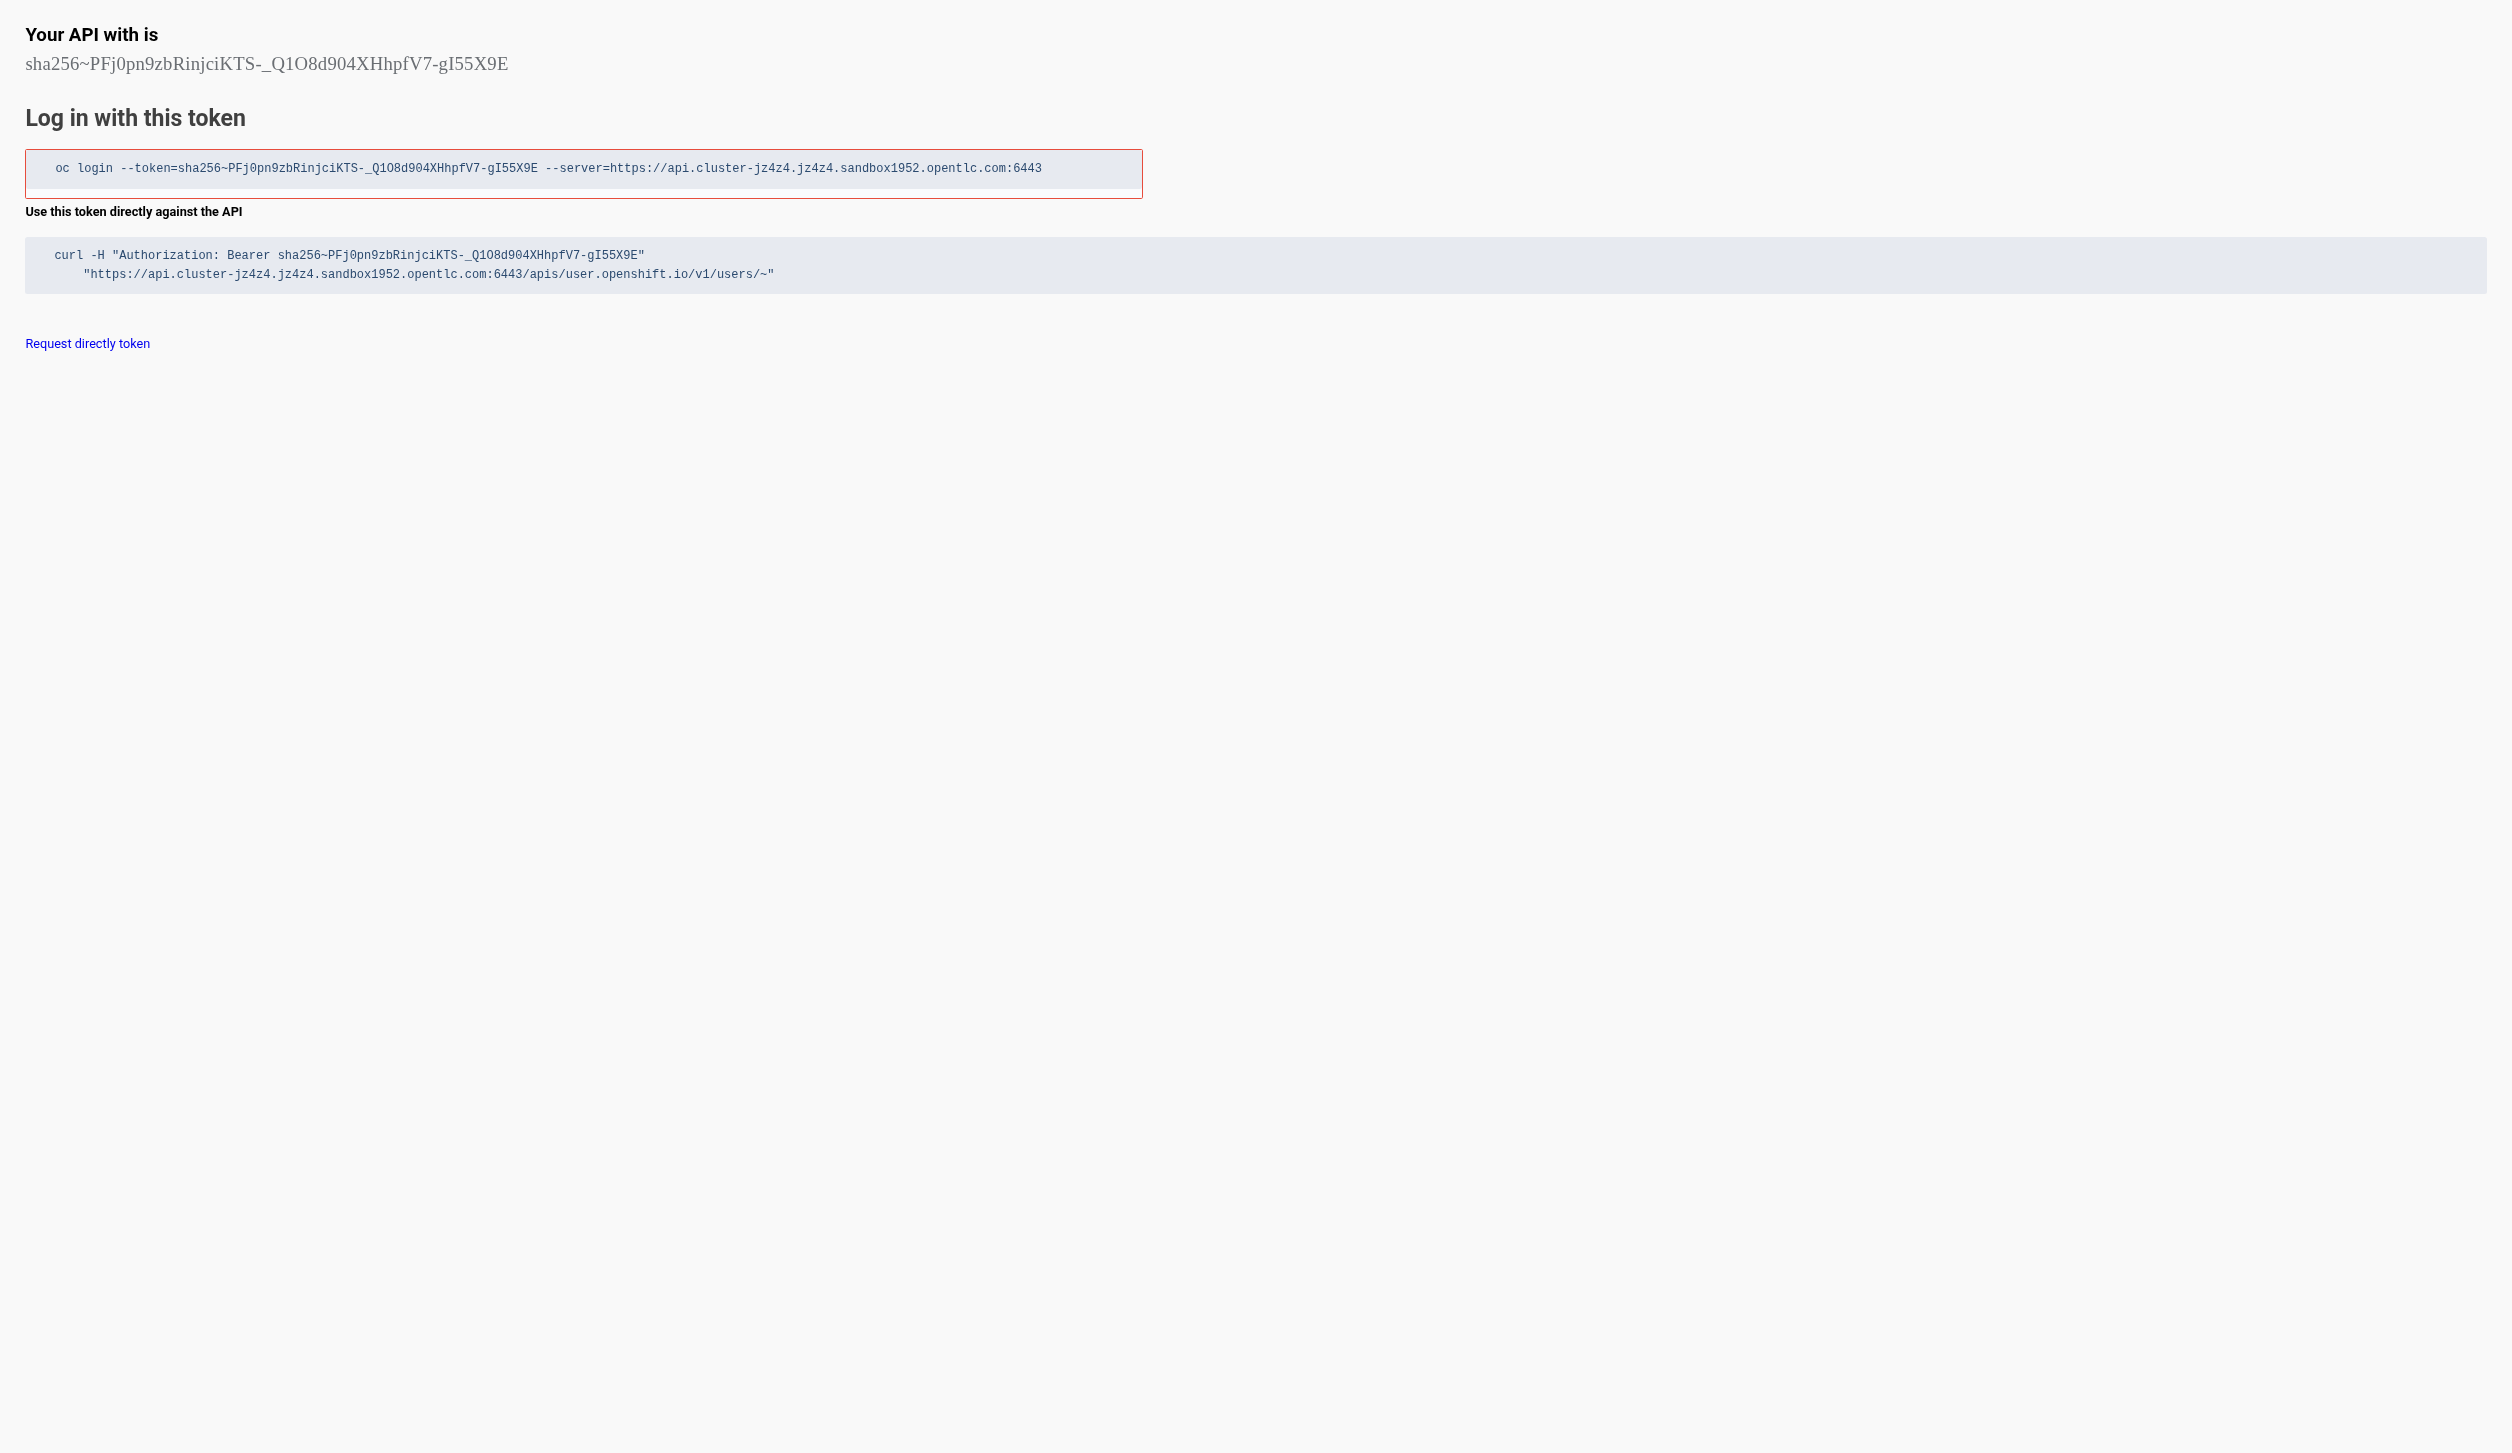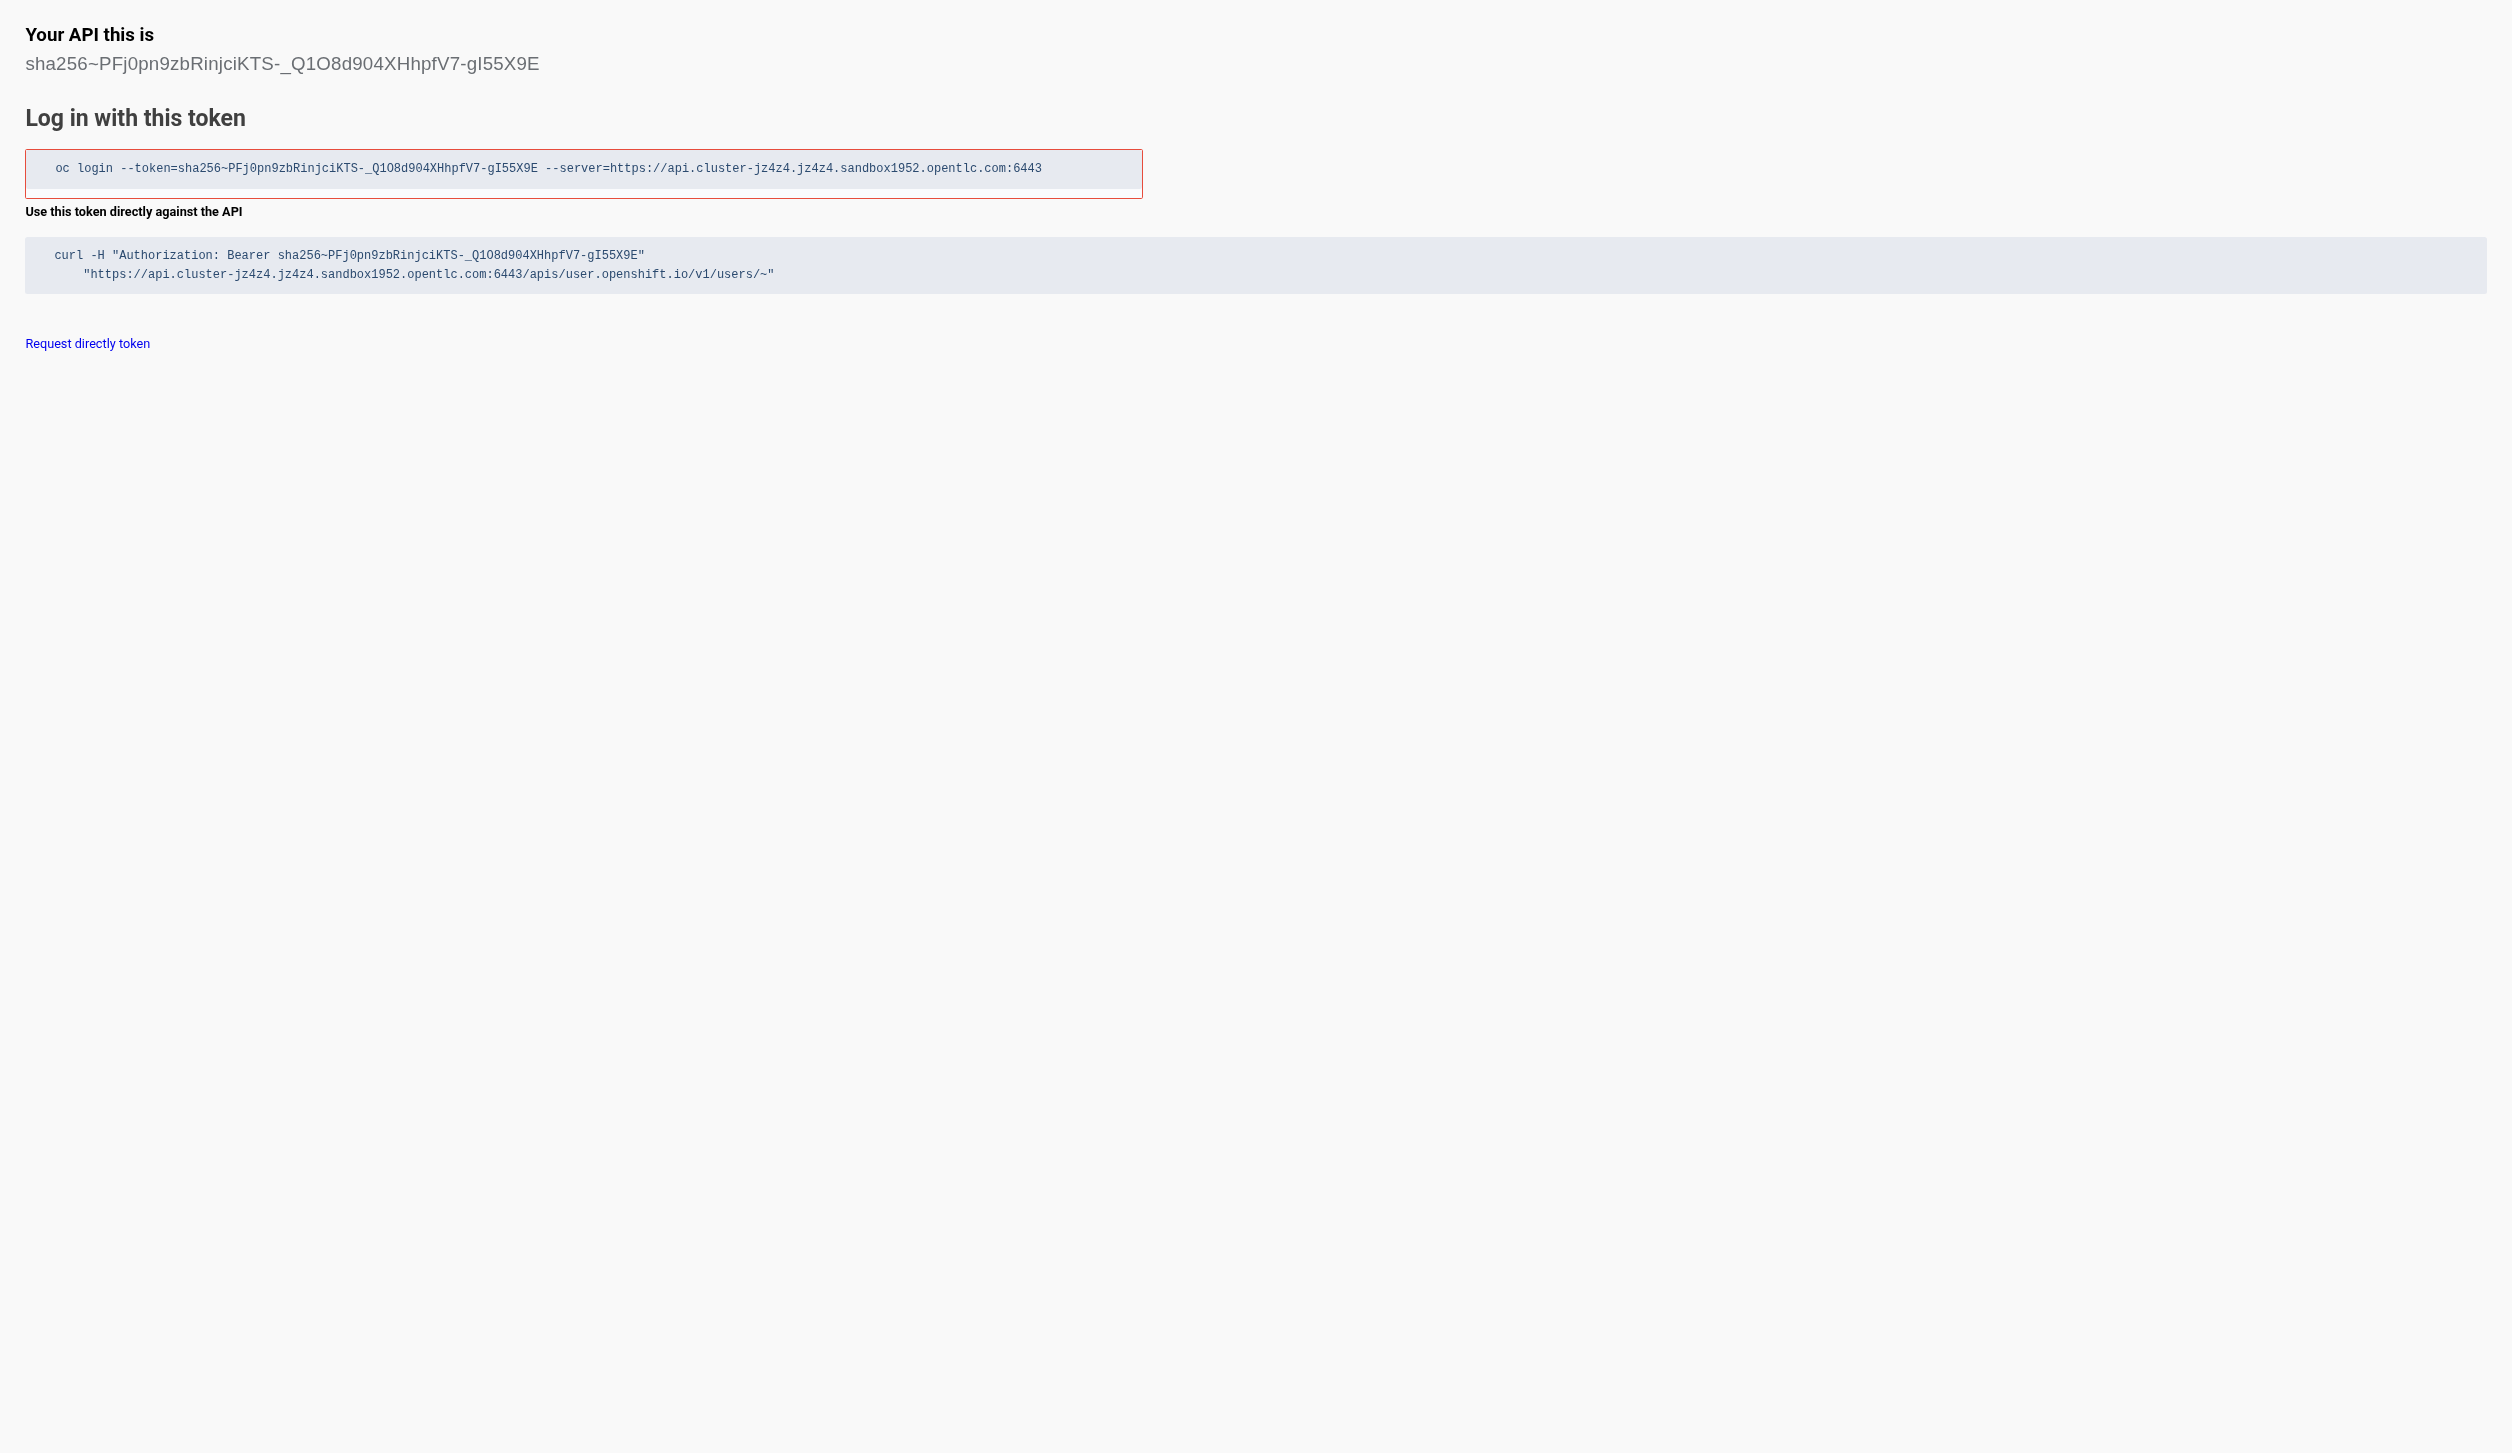--- a/index.html
+++ b/index.html
@@ -13,21 +13,21 @@
       padding: 24px 25.4px;
       color: #151515;
     }
     .heading-primary {
       font-size: 18.7px;
       font-weight: 700;
       color: #000;
       margin-bottom: 6.8px;
     }
     .token-display {
-      font-family: Liberation Sans, sans-serif;
+      font-family: Liberation Serif, serif;
       font-size: 18.7px;
       font-weight: 500;
       color: #6a6e73;
       margin-bottom: 30.5px;
       letter-spacing: 0.2px;
     }
     .heading-secondary {
       font-size: 23px;
       font-weight: 700;
       color: #404040;
@@ -74,21 +74,21 @@
       text-decoration: none;
       font-size: 12.7px;
       cursor: pointer;
     }
   </style>
 </head>
 <body>
 
 
 
-<h2 class="heading-primary">Your API this is</h2>
+<h2 class="heading-primary">Your API with is</h2>
 
 <div class="token-display">sha256~PFj0pn9zbRinjciKTS-_Q1O8d904XHhpfV7-gI55X9E</div>
 
 <h2 class="heading-secondary">Log in with this token</h2>
 
 <div class="code-wrapper-highlight">
   <pre class="code-block highlight-inner">oc login --token=sha256~PFj0pn9zbRinjciKTS-_Q1O8d904XHhpfV7-gI55X9E --server=https://api.cluster-jz4z4.jz4z4.sandbox1952.opentlc.com:6443</pre>
 </div>
 
 <div class="subheading">Use this token directly against the API</div>

